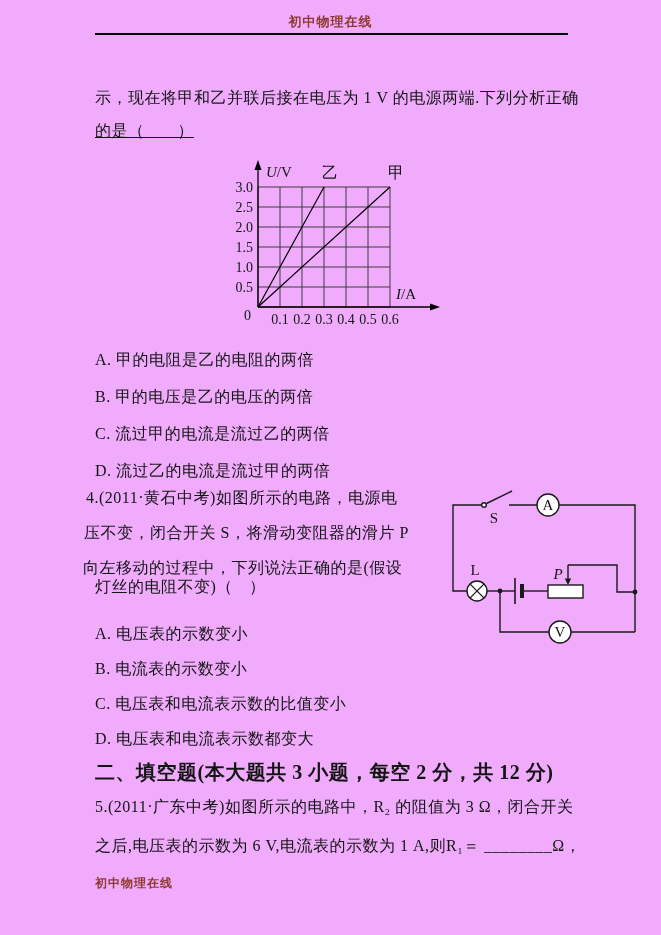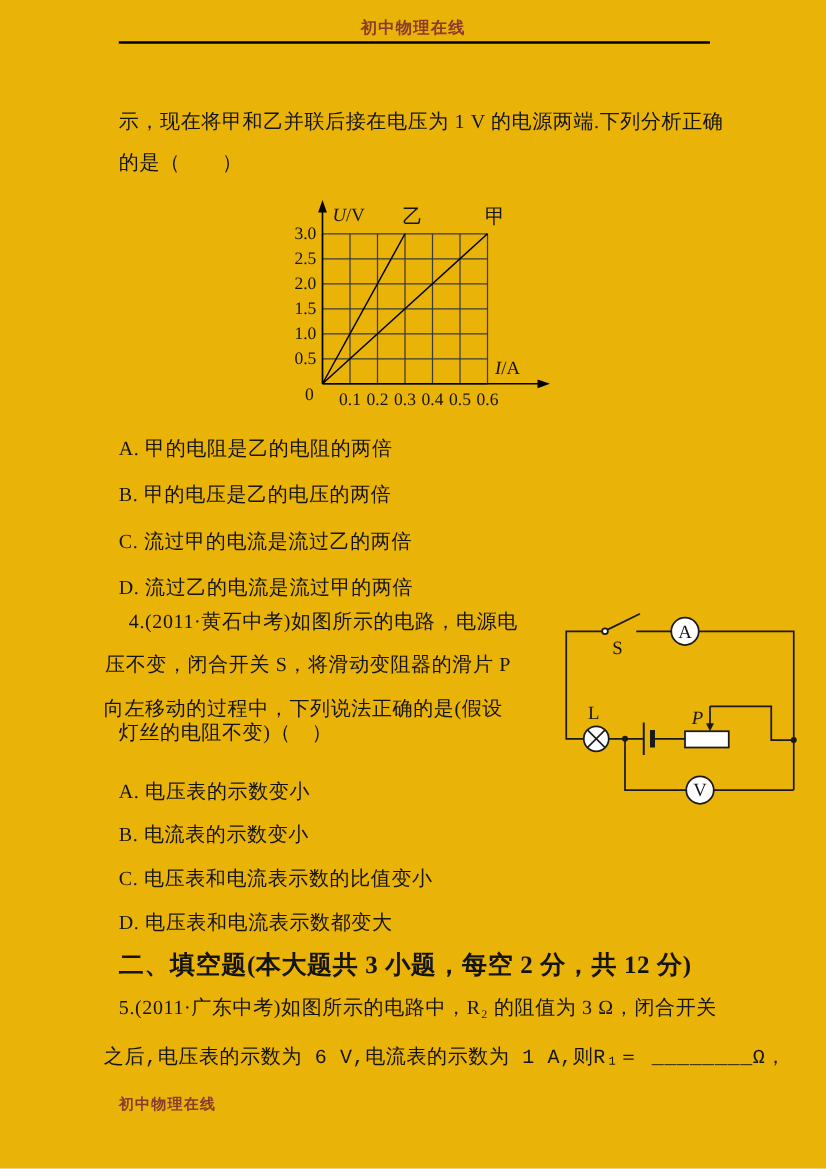--- a/index.html
+++ b/index.html
@@ -1,17 +1,17 @@
 <!DOCTYPE html>
 <html><head>
 <meta charset="utf-8">
 <style>
   html,body { margin:0; padding:0; background:#fff; }
   .page {
-    position:relative; width:661px; height:935px; background:#eab308;
+    position:relative; width:661px; height:935px; background:#f0abfc;
     font-family:"Liberation Serif","DejaVu Serif",serif; color:#141414;
     overflow:hidden;
   }
   .abs { position:absolute; }
   .txt { font-size:16px; line-height:20px; white-space:pre; letter-spacing:0.5px; }
   .brand { font-weight:bold; letter-spacing:1px; }
   .header-title { left:0; right:0; top:13px; text-align:center; font-size:13px; }
   .header-rule { left:95px; width:473px; top:33px; height:0; border-top:2px solid #000; }
   .footer-title { left:95px; top:875px; font-size:12px; }
   .bold { font-weight:bold; }
@@ -25,21 +25,21 @@
 </style>
 </head>
 <body>
 
 <div class="page">
 
   <div class="abs header-title brand" style="color: rgb(139, 58, 44);">初中物理在线</div>
   <div class="abs header-rule"></div>
 
   <div class="abs txt" style="left:95px; top:88px;">示，现在将甲和乙并联后接在电压为 1 V 的电源两端.下列分析正确</div>
-  <div class="abs txt" style="left:95px; top:121px;">的是（　　）</div>
+  <div class="abs txt" style="left:95px; top:121px;text-decoration:underline;">的是（　　）</div>
 
   <svg class="abs" style="left:230px; top:155px;" width="215" height="185" viewBox="0 0 215 185">
       <line x1="28" y1="32" x2="28" y2="152" stroke="#3c3c3c" stroke-width="1"></line>
       <line x1="50" y1="32" x2="50" y2="152" stroke="#3c3c3c" stroke-width="1"></line>
       <line x1="72" y1="32" x2="72" y2="152" stroke="#3c3c3c" stroke-width="1"></line>
       <line x1="94" y1="32" x2="94" y2="152" stroke="#3c3c3c" stroke-width="1"></line>
       <line x1="116" y1="32" x2="116" y2="152" stroke="#3c3c3c" stroke-width="1"></line>
       <line x1="138" y1="32" x2="138" y2="152" stroke="#3c3c3c" stroke-width="1"></line>
       <line x1="160" y1="32" x2="160" y2="152" stroke="#3c3c3c" stroke-width="1"></line>
       <line x1="28" y1="32" x2="160" y2="32" stroke="#3c3c3c" stroke-width="1"></line>
@@ -72,21 +72,21 @@
       <text x="100" y="23" text-anchor="middle" class="series-label">乙</text>
       <polyline points="28,152 160,32" fill="none" stroke="#000" stroke-width="1.2"></polyline>
       <text x="166" y="23" text-anchor="middle" class="series-label">甲</text>
     </svg>
 
   <div class="abs txt" style="left:95px; top:387px;">B. 甲的电压是乙的电压的两倍</div>
   <div class="abs txt" style="left:95px; top:350px;">A. 甲的电阻是乙的电阻的两倍</div>
   <div class="abs txt" style="left:95px; top:424px;">C. 流过甲的电流是流过乙的两倍</div>
   <div class="abs txt" style="left:95px; top:461px;">D. 流过乙的电流是流过甲的两倍</div>
 
-  <div class="abs txt" style="left:103px; top:488px;">4.(2011·黄石中考)如图所示的电路，电源电</div>
+  <div class="abs txt" style="left:86px; top:488px;">4.(2011·黄石中考)如图所示的电路，电源电</div>
   <div class="abs txt" style="left:84px; top:523px;">压不变，闭合开关 S，将滑动变阻器的滑片 P</div>
   <div class="abs txt" style="left:83px; top:558px;">向左移动的过程中，下列说法正确的是(假设</div>
   <div class="abs txt" style="left:95px; top:577px;">灯丝的电阻不变)（　）</div>
 
   <svg class="abs" style="left:445px; top:480px;" width="200" height="175" viewBox="0 0 200 175">
 
     <path class="wire" d="M37,25 L8,25 L8,111 L22,111"></path>
     <path class="wire" d="M64,25 L190,25 L190,152"></path>
     <path class="wire" d="M42,111 L70,111"></path>
     <path class="wire" d="M77,111 L103,111"></path>
@@ -122,17 +122,17 @@
   </svg>
 
   <div class="abs txt" style="left:95px; top:624px;">A. 电压表的示数变小</div>
   <div class="abs txt" style="left:95px; top:659px;">B. 电流表的示数变小</div>
   <div class="abs txt" style="left:95px; top:694px;">C. 电压表和电流表示数的比值变小</div>
   <div class="abs txt" style="left:95px; top:729px;">D. 电压表和电流表示数都变大</div>
 
   <div class="abs txt bold" style="left:95px; top:762px; font-size:20px;">二、填空题(本大题共 3 小题，每空 2 分，共 12 分)</div>
 
   <div class="abs txt" style="left:95px; top:797px;">5.(2011·广东中考)如图所示的电路中，R₂ 的阻值为 3 Ω，闭合开关</div>
-  <div class="abs txt" style="left:83px; top:836px;font-family:Liberation Mono, monospace;">之后,电压表的示数为 6 V,电流表的示数为 1 A,则R₁＝ ________Ω，</div>
+  <div class="abs txt" style="left:95px; top:836px;">之后,电压表的示数为 6 V,电流表的示数为 1 A,则R₁＝ ________Ω，</div>
 
   <div class="abs footer-title brand" style="color: rgb(139, 58, 44);">初中物理在线</div>
 
 </div>
 
 </body></html>

